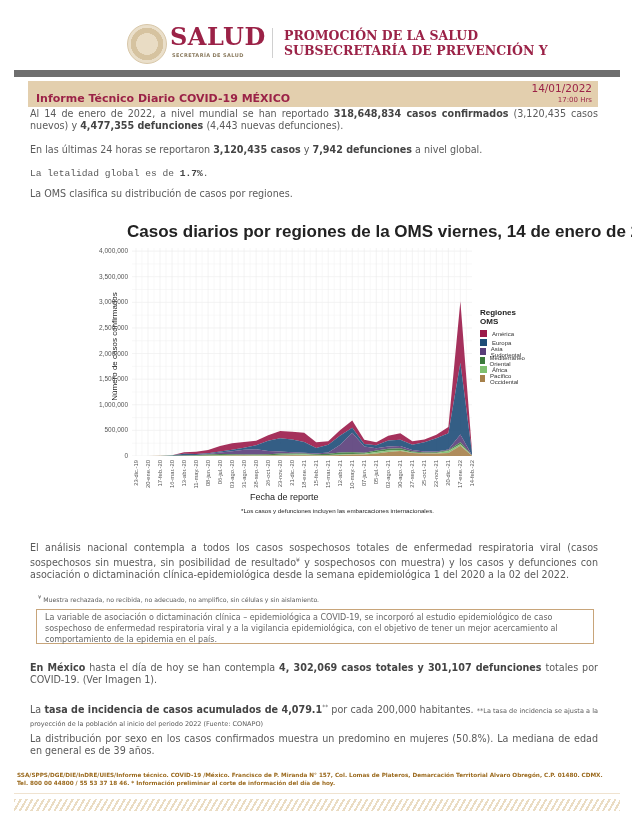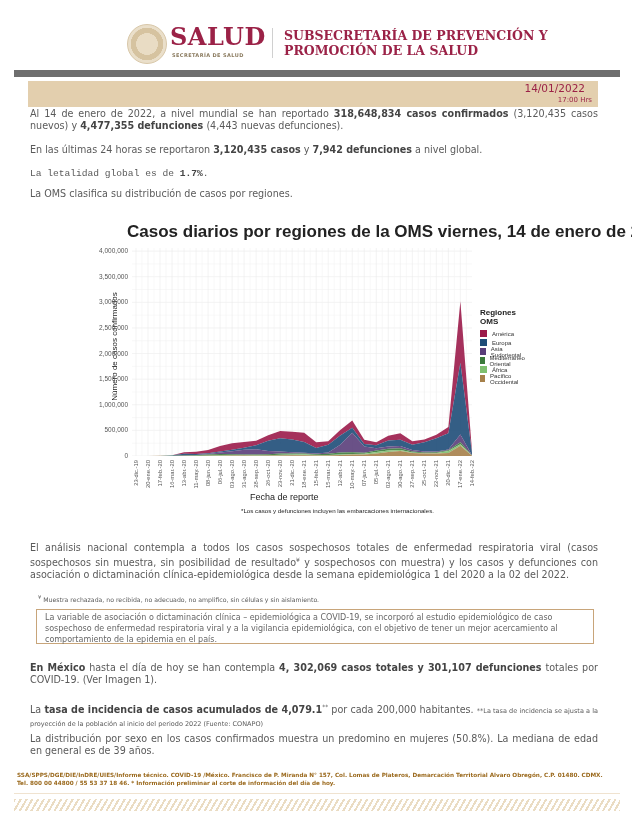--- a/index.html
+++ b/index.html
@@ -6,21 +6,21 @@
   body { width:632px; height:818px; position:relative; overflow:hidden; font-family:"DejaVu Sans", sans-serif; color:#555; }
   .header { position:absolute; left:0; top:0; width:632px; height:70px; background:#fff; }
   .logo-seal { position:absolute; left:127px; top:24px; width:38px; height:38px; border-radius:50%; background:radial-gradient(circle at 50% 50%, #e9dcc4 0 40%, #d6c3a0 41% 60%, #eadfca 61% 100%); border:1px solid #d8c7a8; }
   .logo-word { position:absolute; left:170px; top:22px; font-family:"DejaVu Serif", serif; font-weight:bold; font-size:24px; color:#9b2247; letter-spacing:0.5px; }
   .logo-sub { position:absolute; left:172px; top:52px; font-size:5px; color:#8a7a5e; letter-spacing:0.4px; font-weight:bold; }
   .logo-divider { position:absolute; left:272px; top:28px; width:1px; height:30px; background:#d0d0d0; }
   .dept { position:absolute; left:284px; top:28px; font-family:"DejaVu Serif", serif; font-weight:bold; font-size:12.5px; line-height:15px; color:#9b2247; }
   .grey-bar { position:absolute; left:14px; top:70px; width:606px; height:7px; background:#6e6e6e; }
   .title-bar { position:absolute; left:28px; top:81px; width:570px; height:26px; background:#e3cfae; }
   .title-text { position:absolute; left:8px; top:11px; font-size:11px; font-weight:bold; color:#9b2247; }
-  .date { position:absolute; right:13px; top:1px; font-size:10.5px; color:#9b2247; text-align:right; }
+  .date { position:absolute; right:6px; top:1px; font-size:10.5px; color:#9b2247; text-align:right; }
   .time { position:absolute; right:6px; top:15px; font-size:7px; color:#9b2247; }
   .para { position:absolute; left:30px; width:568px; font-size:9.6px; line-height:12px; color:#5a5a5a; text-align:justify; }
   .para b { color:#444; }
   .chart { position:absolute; left:80px; top:222px; width:420px; height:300px; }
   .chart-title { position:absolute; left:47px; top:0px; font-family:"Liberation Sans", sans-serif; font-weight:bold; font-size:17px; color:#222; white-space:nowrap; }
   .ytick { position:absolute; right:calc(420px - 48px); font-family:"Liberation Sans", sans-serif; font-size:6.5px; color:#555; text-align:right; width:44px; }
   .ylabel { position:absolute; left:-26px; top:120px; transform:rotate(-90deg); transform-origin:center; font-family:"Liberation Sans", sans-serif; font-size:8px; color:#222; white-space:nowrap; width:120px; text-align:center; }
   .plot { position:absolute; left:52px; top:26px; width:340px; height:208px; }
   .xtick { position:absolute; top:238px; font-family:"Liberation Sans", sans-serif; font-size:5.8px; color:#555; writing-mode:vertical-rl; transform:rotate(180deg); white-space:nowrap; }
   .xlabel { position:absolute; left:170px; top:270px; font-family:"Liberation Sans", sans-serif; font-size:9px; color:#222; }
@@ -38,27 +38,28 @@
 </style>
 </head>
 <body>
 
 <div class="header">
   <div class="logo-seal"></div>
   <div class="logo-word">SALUD</div>
   <div class="logo-sub">SECRETARÍA DE SALUD</div>
   <div class="logo-divider"></div>
   <div class="dept">
+    <div>PROMOCIÓN DE LA SALUD</div>
     <div>SUBSECRETARÍA DE PREVENCIÓN Y</div>
-    <div>PROMOCIÓN DE LA SALUD</div>
   </div>
 </div>
 <div class="grey-bar"></div>
 
 <div class="title-bar">
+  <div class="title-text">Informe Técnico Diario COVID-19 MÉXICO</div>
   <div class="date">14/01/2022</div>
   <div class="time">17:00 Hrs</div>
 </div>
 
 <div class="para" style="top:108px;">
   <span>Al 14 de enero de 2022, a nivel mundial se han reportado </span><b>318,648,834 casos confirmados</b><span> (3,120,435 casos nuevos) y </span><b>4,477,355 defunciones</b><span> (4,443 nuevas defunciones).</span>
 </div>
 <div class="para" style="top:144px;">
   <span>En las últimas 24 horas se reportaron </span><b>3,120,435 casos</b><span> y </span><b>7,942 defunciones</b><span> a nivel global.</span>
 </div>

